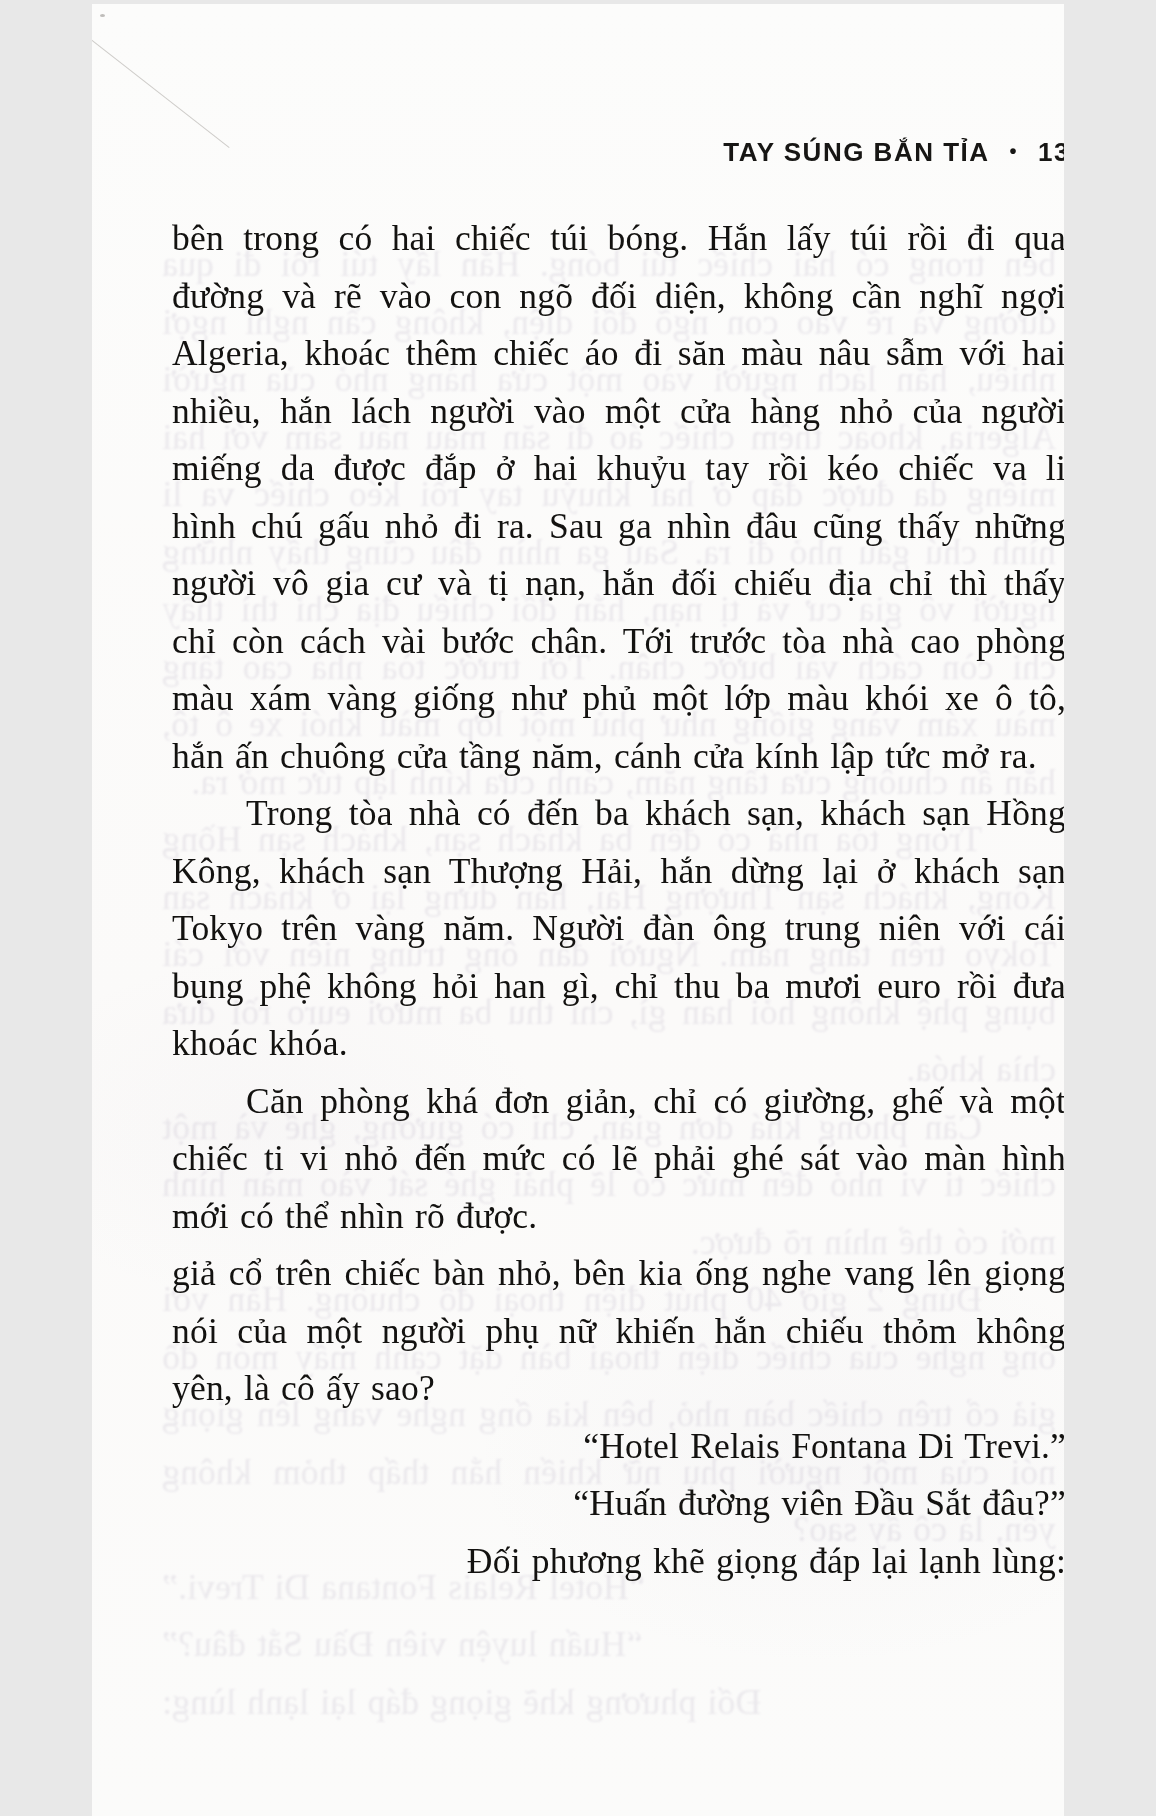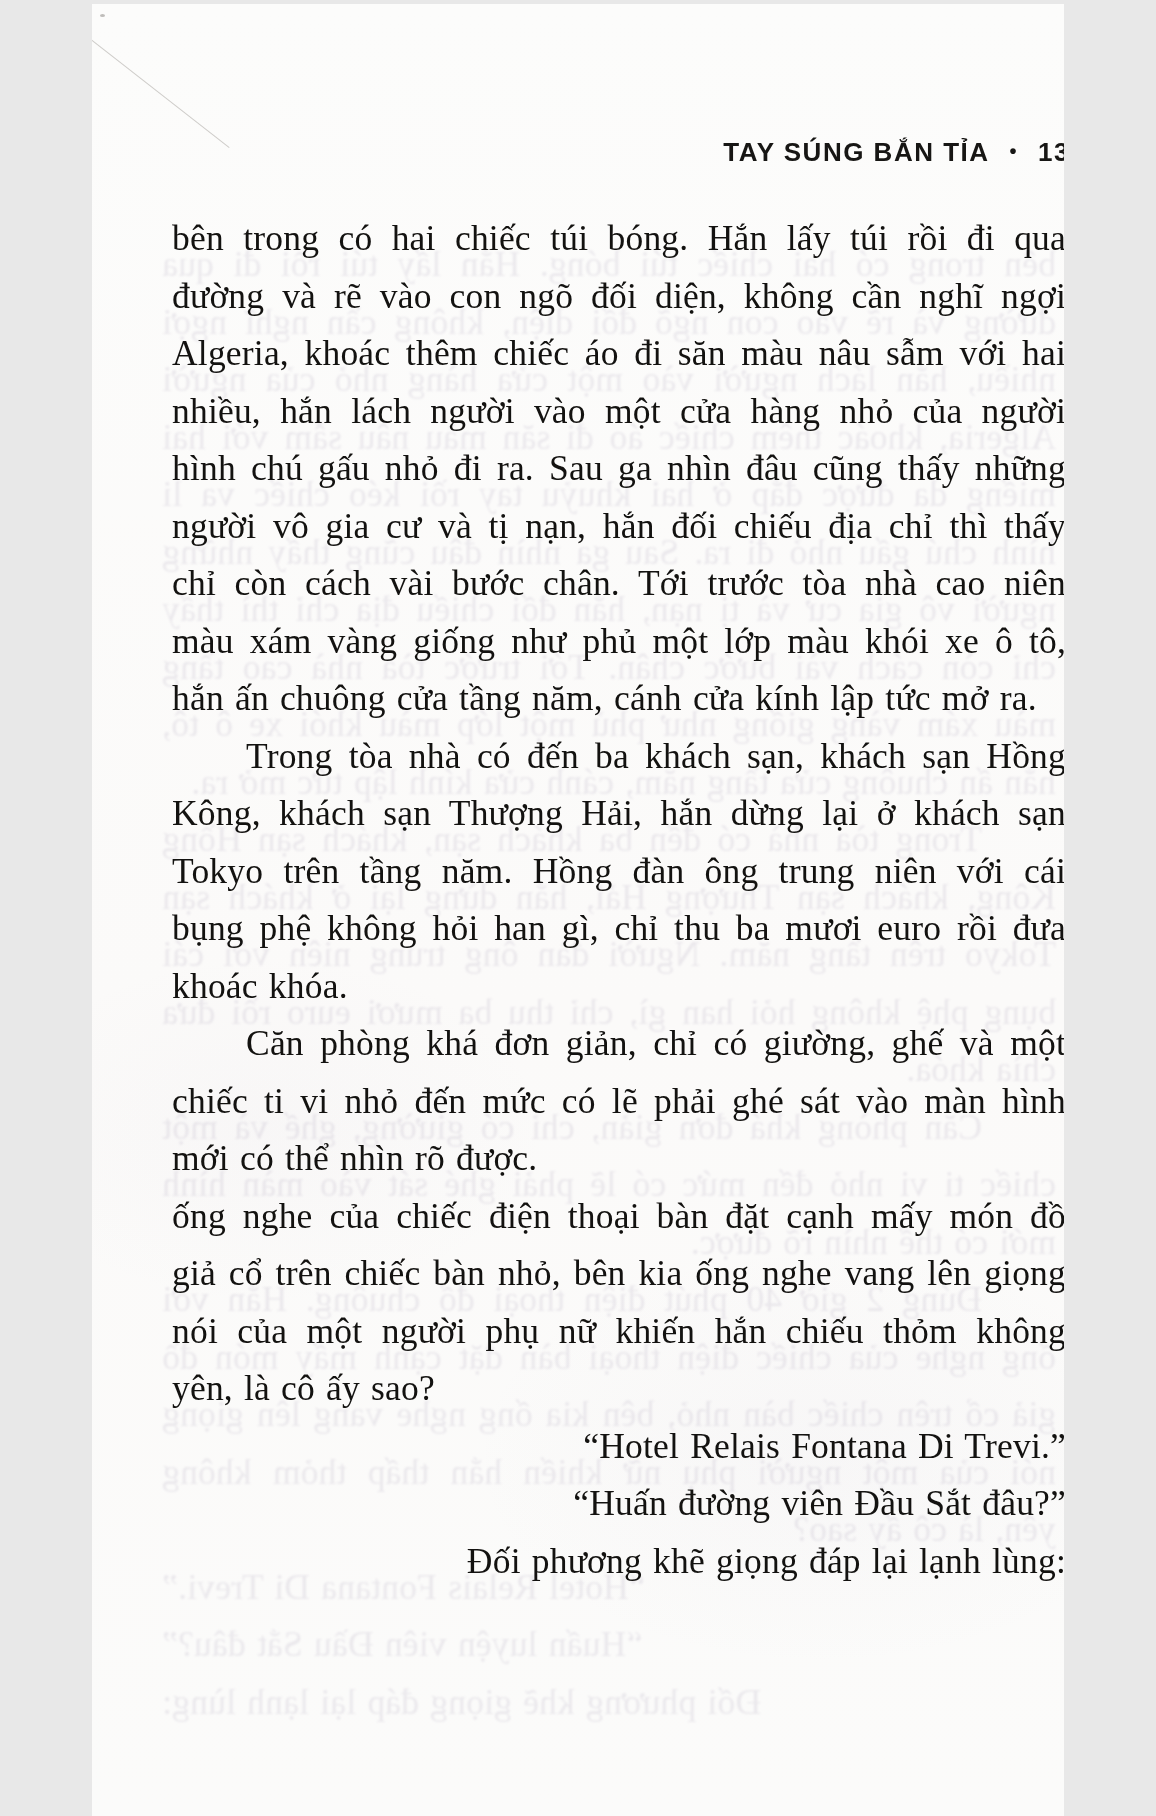--- a/index.html
+++ b/index.html
@@ -136,34 +136,34 @@
       <div class="line indent">“Hotel Relais Fontana Di Trevi.”</div>
       <div class="line indent">“Huấn luyện viên Đầu Sắt đâu?”</div>
       <div class="line indent">Đối phương khẽ giọng đáp lại lạnh lùng:</div>
     </div>
 
   <div class="text-block" id="text-block">
       <div class="line justify">bên trong có hai chiếc túi bóng. Hắn lấy túi rồi đi qua</div>
       <div class="line justify">đường và rẽ vào con ngõ đối diện, không cần nghĩ ngợi</div>
       <div class="line justify">Algeria, khoác thêm chiếc áo đi săn màu nâu sẫm với hai</div>
       <div class="line justify">nhiều, hắn lách người vào một cửa hàng nhỏ của người</div>
+      <div class="line justify">miếng da được đắp ở hai khuỷu tay rồi kéo chiếc va li</div>
       <div class="line justify">hình chú gấu nhỏ đi ra. Sau ga nhìn đâu cũng thấy những</div>
       <div class="line justify">người vô gia cư và tị nạn, hắn đối chiếu địa chỉ thì thấy</div>
-      <div class="line justify">chỉ còn cách vài bước chân. Tới trước tòa nhà cao niên</div>
+      <div class="line justify">chỉ còn cách vài bước chân. Tới trước tòa nhà cao phòng</div>
       <div class="line justify">màu xám vàng giống như phủ một lớp màu khói xe ô tô,</div>
       <div class="line">hắn ấn chuông cửa tầng năm, cánh cửa kính lập tức mở ra.</div>
       <div class="line justify indent">Trong tòa nhà có đến ba khách sạn, khách sạn Hồng</div>
       <div class="line justify">Kông, khách sạn Thượng Hải, hắn dừng lại ở khách sạn</div>
-      <div class="line justify">Tokyo trên tầng năm. Hồng đàn ông trung niên với cái</div>
+      <div class="line justify">Tokyo trên vàng năm. Người đàn ông trung niên với cái</div>
       <div class="line justify">bụng phệ không hỏi han gì, chỉ thu ba mươi euro rồi đưa</div>
       <div class="line">khoác khóa.</div>
       <div class="line justify indent">Căn phòng khá đơn giản, chỉ có giường, ghế và một</div>
       <div class="line justify">chiếc ti vi nhỏ đến mức có lẽ phải ghé sát vào màn hình</div>
       <div class="line">mới có thể nhìn rõ được.</div>
-      <div class="line justify">ống nghe của chiếc điện thoại bàn đặt cạnh mấy món đồ</div>
       <div class="line justify">giả cổ trên chiếc bàn nhỏ, bên kia ống nghe vang lên giọng</div>
       <div class="line justify">nói của một người phụ nữ khiến hắn chiếu thỏm không</div>
       <div class="line">yên, là cô ấy sao?</div>
       <div class="line indent">“Hotel Relais Fontana Di Trevi.”</div>
       <div class="line indent">“Huấn đường viên Đầu Sắt đâu?”</div>
       <div class="line indent">Đối phương khẽ giọng đáp lại lạnh lùng:</div>
     </div>
 </div>
 
 </body></html>

